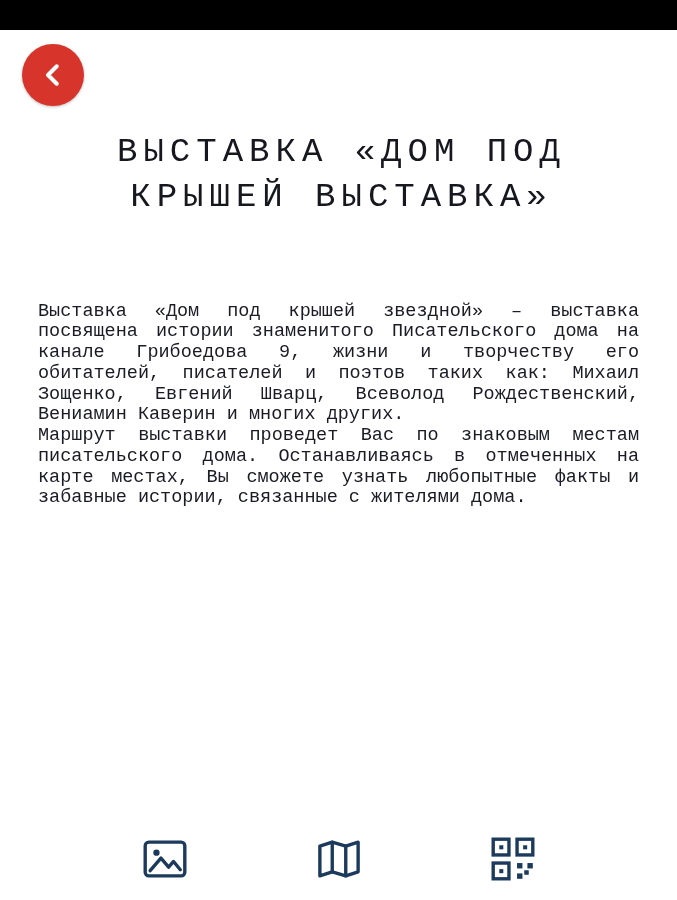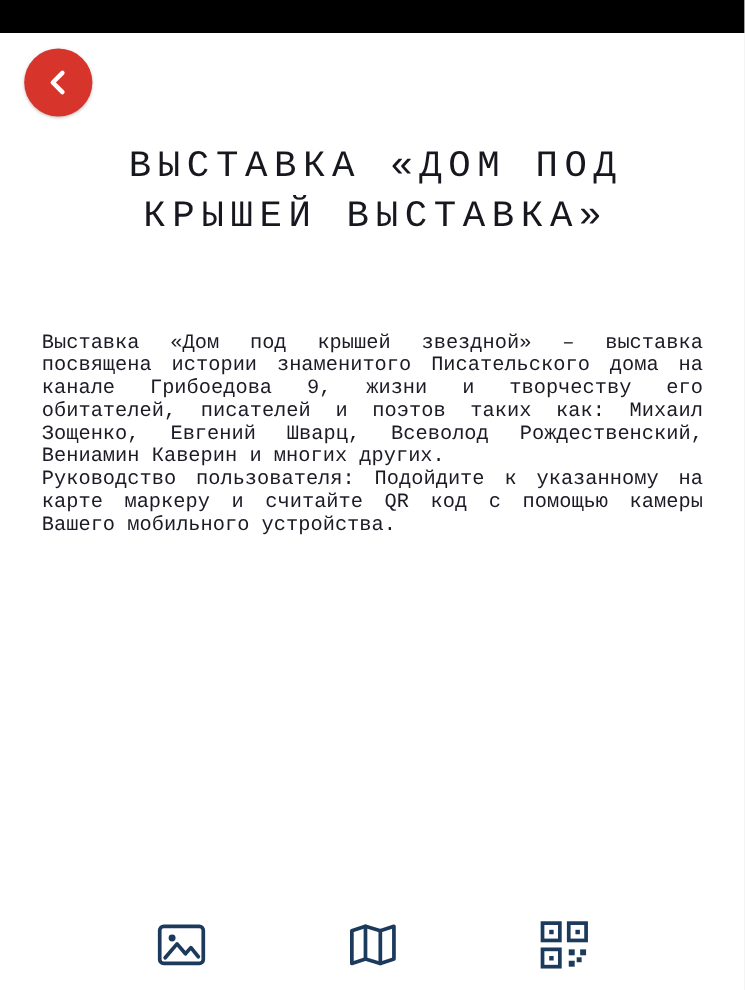--- a/index.html
+++ b/index.html
@@ -78,21 +78,21 @@
     </svg>
   </button>
 
   <h1 class="title">
     <span>ВЫСТАВКА «ДОМ ПОД</span>
     <span>КРЫШЕЙ ВЫСТАВКА»</span>
   </h1>
 
   <div class="body-text">
     <p>Выставка «Дом под крышей звездной» – выставка посвящена истории знаменитого Писательского дома на канале Грибоедова 9,  жизни и творчеству его обитателей, писателей и поэтов  таких как: Михаил Зощенко, Евгений Шварц, Всеволод Рождественский, Вениамин Каверин и многих других.</p>
-    <p>Руководство пользователя: Подойдите к указанному на карте маркеру и считайте QR код с помощью камеры Вашего мобильного устройства.</p>
+    <p>Маршрут выставки проведет Вас по знаковым местам писательского дома. Останавливаясь в отмеченных на карте местах, Вы сможете узнать любопытные факты и забавные истории, связанные с  жителями дома.</p>
   </div>
 
   <div class="footer">
 
     <button>
       <svg viewBox="0 0 24 24" fill="none" stroke="currentColor" stroke-width="1.5" stroke-linecap="round" stroke-linejoin="round">
         <rect x="3.2" y="4.5" width="17.6" height="15" rx="1.6"></rect>
         <circle cx="8.2" cy="9.2" r="1.4" fill="currentColor" stroke="none"></circle>
         <path d="M5.4 17.2 L10.2 11.6 L13.6 15.6 L15.8 13.1 L18.8 16.8"></path>
       </svg>

